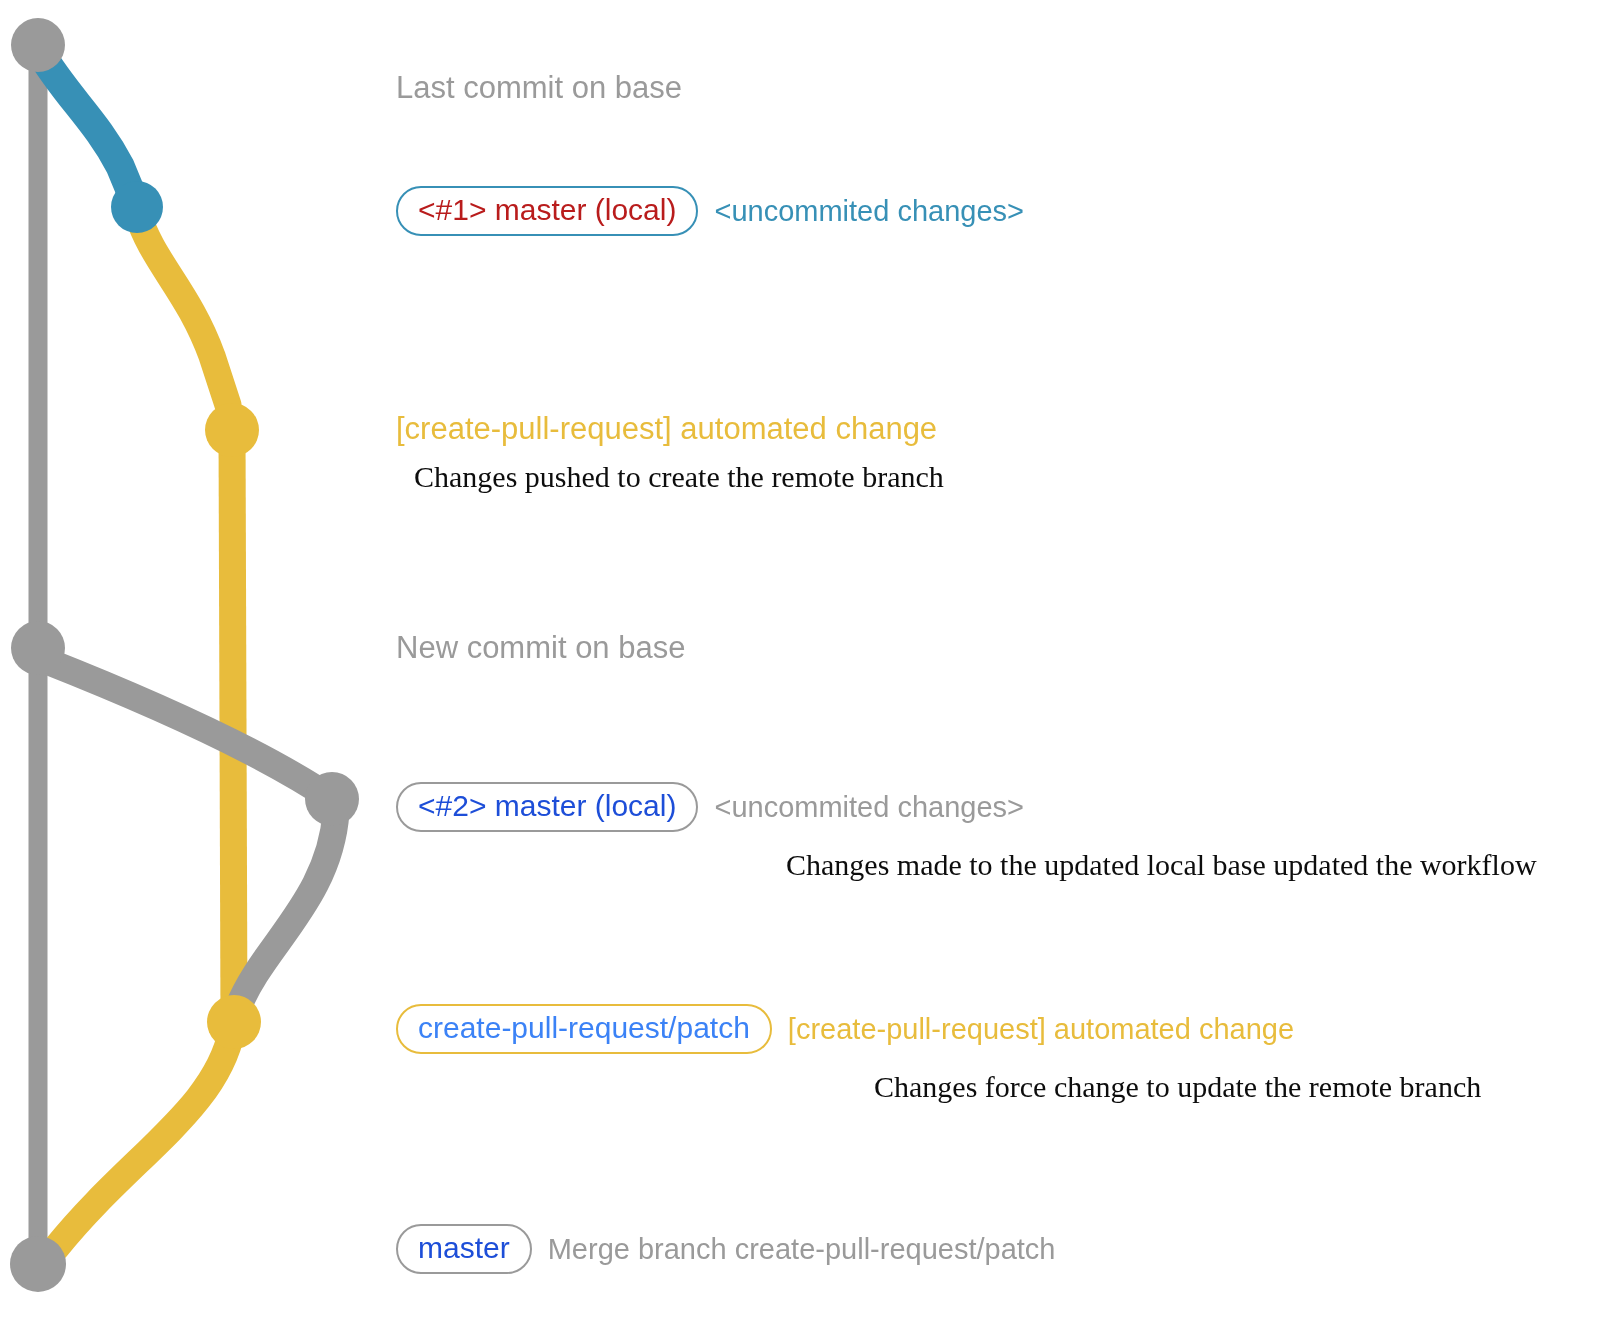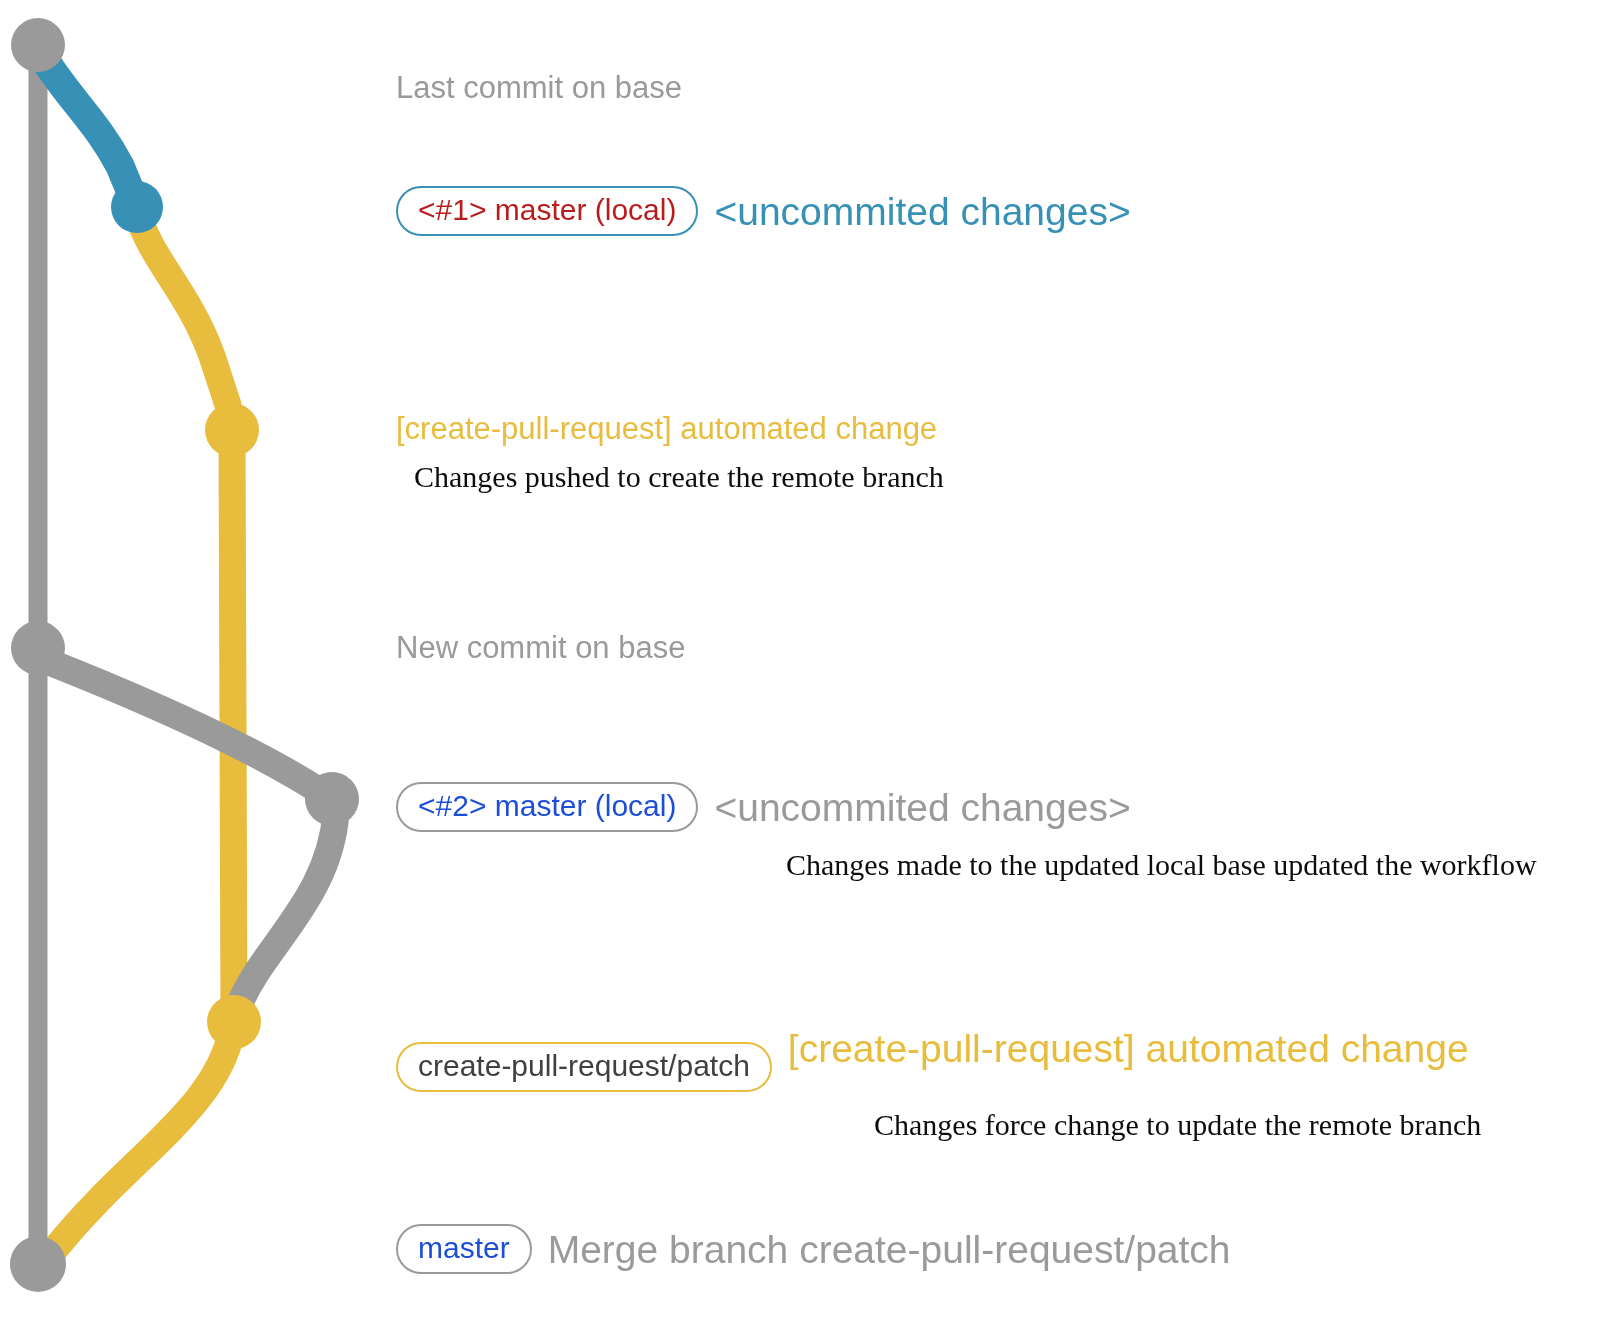--- a/index.html
+++ b/index.html
@@ -49,24 +49,24 @@
     border-radius: 26px;
     padding: 7px 20px 9px 20px;
     color: #9a9a9a;
     font-size: 30px;
     line-height: 1;
     font-family: "Liberation Sans", sans-serif;
     background: transparent;
   }
   .badge.blue  { border-color: #3790b6; color: #b91c1c; }
   .badge.gray  { border-color: #9a9a9a; color: #1d4ed8; }
-  .badge.gold  { border-color: #e8bc3c; color: #404040; margin-top: 38px; }
+  .badge.gold  { border-color: #e8bc3c; color: #3b82f6; }
 
   .subject {
-    font-size: 39px;
+    font-size: 29px;
     line-height: 1;
     margin-left: 16px;
     font-family: "Liberation Sans", sans-serif;
     white-space: nowrap;
   }
   .subject.blue { color: #3790b6; }
   .subject.gray { color: #9a9a9a; }
   .subject.gold { color: #e8bc3c; }
 
   .plain-subject {

